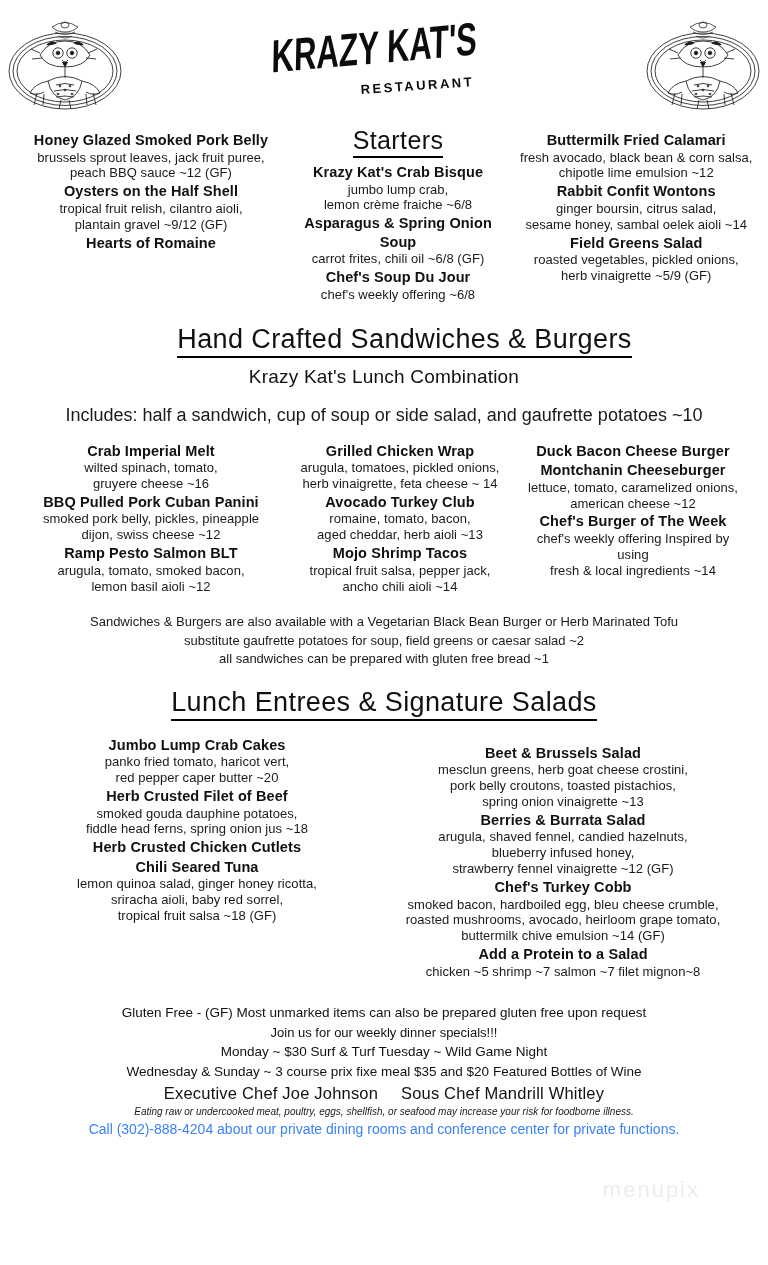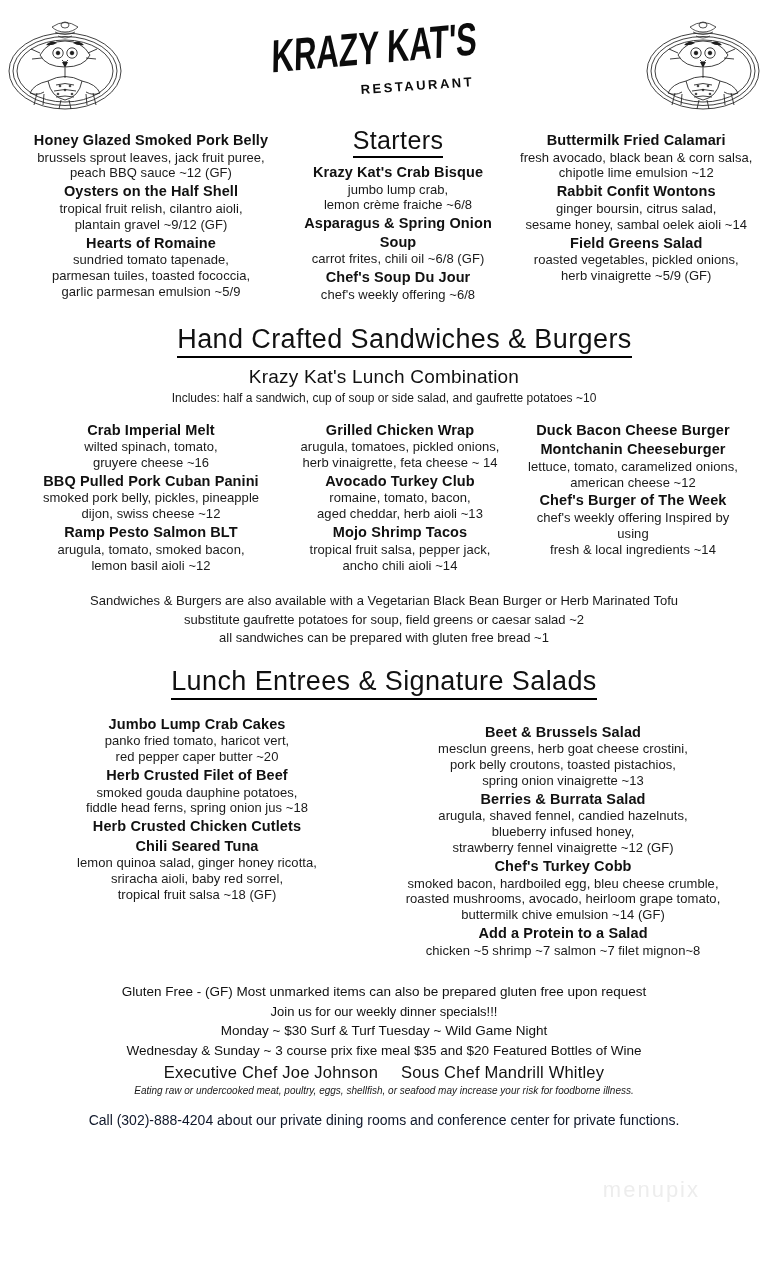--- a/index.html
+++ b/index.html
@@ -90,22 +90,22 @@
   .sandwich-head .section-title { font-size: 27px; margin-left: 41px; }
   .combo-name {
     text-align: center;
     font-size: 19px;
     font-weight: 400;
     margin-top: 4px;
     letter-spacing: 0.2px;
   }
   .combo-desc {
     text-align: center;
-    font-size: 12px;
-    margin-top: 3px;
+    font-size: 18px;
+    margin-top: 17px;
     color: #1a1a1a;
   }
 
   .sandwich-cols {
     display: flex;
     align-items: flex-start;
     padding: 0 20px;
     margin-top: 16px;
   }
   .sw-left  { flex: 0 0 262px; }
@@ -149,22 +149,22 @@
   }
   .chefs span { margin: 0 9px; }
   .disclaimer {
     font-size: 10px;
     font-style: italic;
     margin-top: 3px;
     color: #1a1a1a;
   }
   .call {
     font-size: 14px;
-    margin-top: 16px;
-    color: #0f172a;
+    margin-top: 4px;
+    color: #3b82f6;
   }
 
   
   .watermark {
     position: absolute;
     right: 68px;
     bottom: 62px;
     font-size: 22px;
     letter-spacing: 2px;
     color: #ededed;
@@ -283,21 +283,20 @@
     <div class="item">
       <div class="item-name">Honey Glazed Smoked Pork Belly</div>
       <div class="item-desc">brussels sprout leaves, jack fruit puree,<br>peach BBQ sauce ~12 (GF)</div>
     </div>
     <div class="item">
       <div class="item-name">Oysters on the Half Shell</div>
       <div class="item-desc">tropical fruit relish, cilantro aioli,<br>plantain gravel ~9/12 (GF)</div>
     </div>
     <div class="item">
       <div class="item-name">Hearts of Romaine</div>
-      <div class="item-desc">sundried tomato tapenade,<br>parmesan tuiles, toasted fococcia,<br>garlic parmesan emulsion ~5/9</div>
     </div>
   </div>
 
   <div class="col col-mid">
     <div class="section-title-wrap">
       <div class="section-title">Starters</div>
     </div>
     <div class="item">
       <div class="item-name">Krazy Kat's Crab Bisque</div>
       <div class="item-desc">jumbo lump crab,<br>lemon crème fraiche ~6/8</div>

